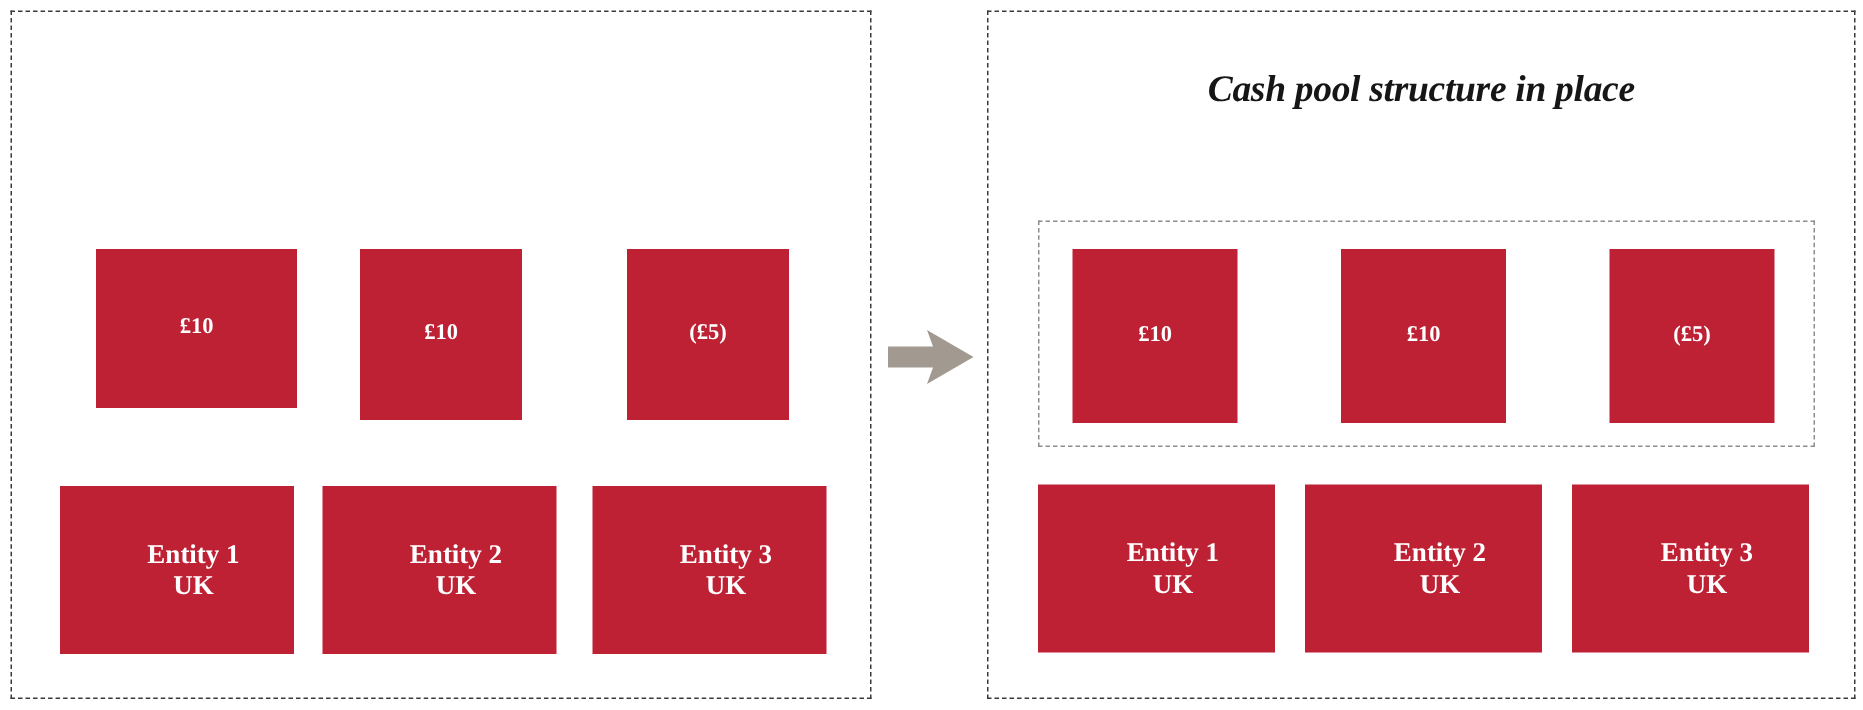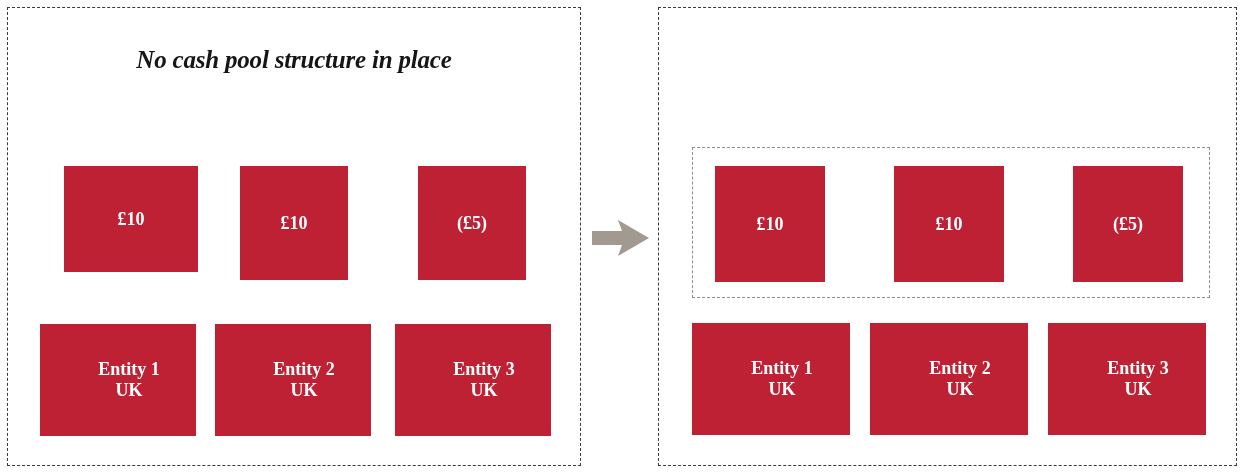--- a/index.html
+++ b/index.html
@@ -53,21 +53,21 @@
     background: #be2134;
     color: #ffffff;
     display: flex;
     flex-direction: column;
     align-items: center;
     justify-content: center;
     text-align: center;
     font-weight: bold;
     line-height: 1.16;
   }
-  .cash-box   { font-size: 18px; }
+  .cash-box   { font-size: 15px; }
   .entity-box { font-size: 18px; padding-left: 22px; }
   .entity-box .line2 { display: block; }
 
   
   #cashL1 { left: 56px;  top: 158px; width: 134px; height: 106px; }
   #cashL2 { left: 232px; top: 158px; width: 108px; height: 114px; }
   #cashL3 { left: 410px; top: 158px; width: 108px; height: 114px; }
 
   
   #entL1 { left: 32px;  top: 316px; width: 156px; height: 112px; }
@@ -105,21 +105,20 @@
     height: 40px;
   }
 </style>
 </head>
 <body>
 
 <div class="canvas">
 
   <div class="panel" id="panel-left">
 
-    <div class="panel-title" id="title-left">No cash pool structure in place</div>
 
     <div class="red-box cash-box" id="cashL1">£10</div>
     <div class="red-box cash-box" id="cashL2">£10</div>
     <div class="red-box cash-box" id="cashL3">(£5)</div>
 
     <div class="red-box entity-box" id="entL1">
       <span>Entity 1</span>
       <span class="line2">UK</span>
     </div>
     <div class="red-box entity-box" id="entL2">
@@ -131,20 +130,21 @@
       <span class="line2">UK</span>
     </div>
   </div>
 
   <svg id="arrow" viewBox="0 0 58 40">
     <polygon points="0,13 30,13 26,2 57,20 26,38 30,27 0,27" fill="#a29a90"></polygon>
   </svg>
 
   <div class="panel" id="panel-right">
 
+    <div class="panel-title" id="title-right">Cash pool structure in place</div>
 
     <div id="pool-frame"></div>
 
     <div class="red-box cash-box" id="cashR1">£10</div>
     <div class="red-box cash-box" id="cashR2">£10</div>
     <div class="red-box cash-box" id="cashR3">(£5)</div>
 
     <div class="red-box entity-box" id="entR1">
       <span>Entity 1</span>
       <span class="line2">UK</span>

